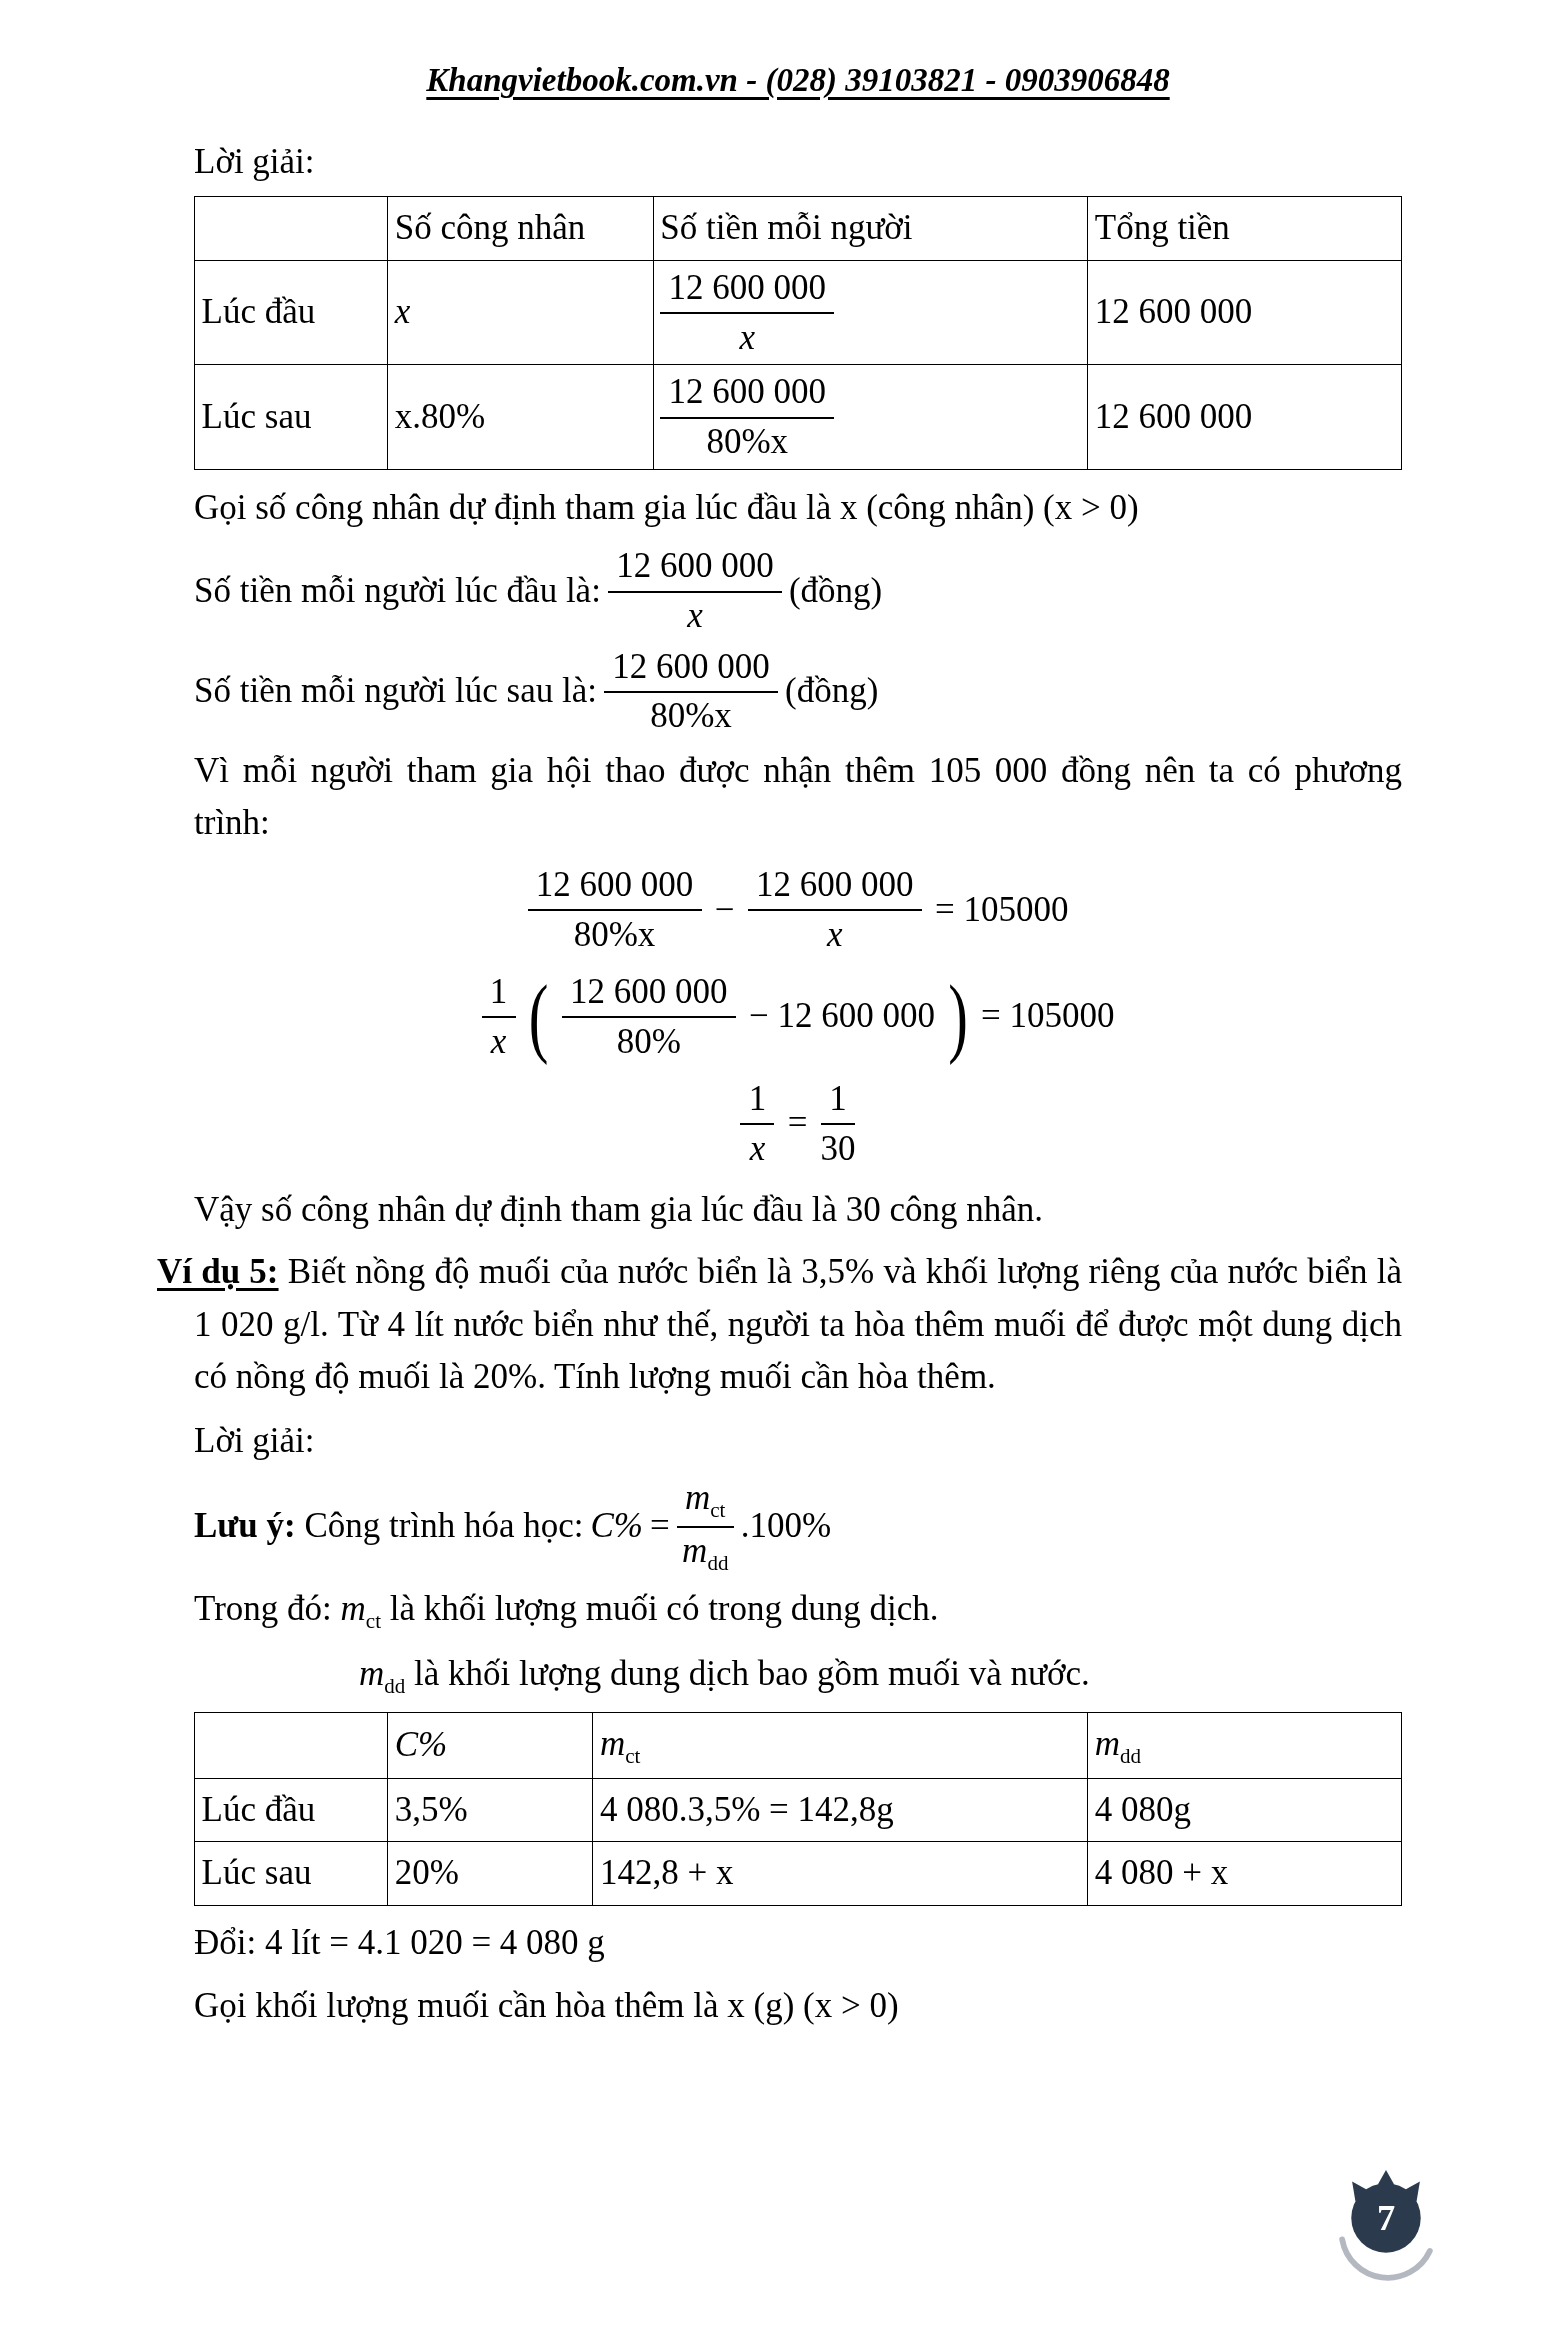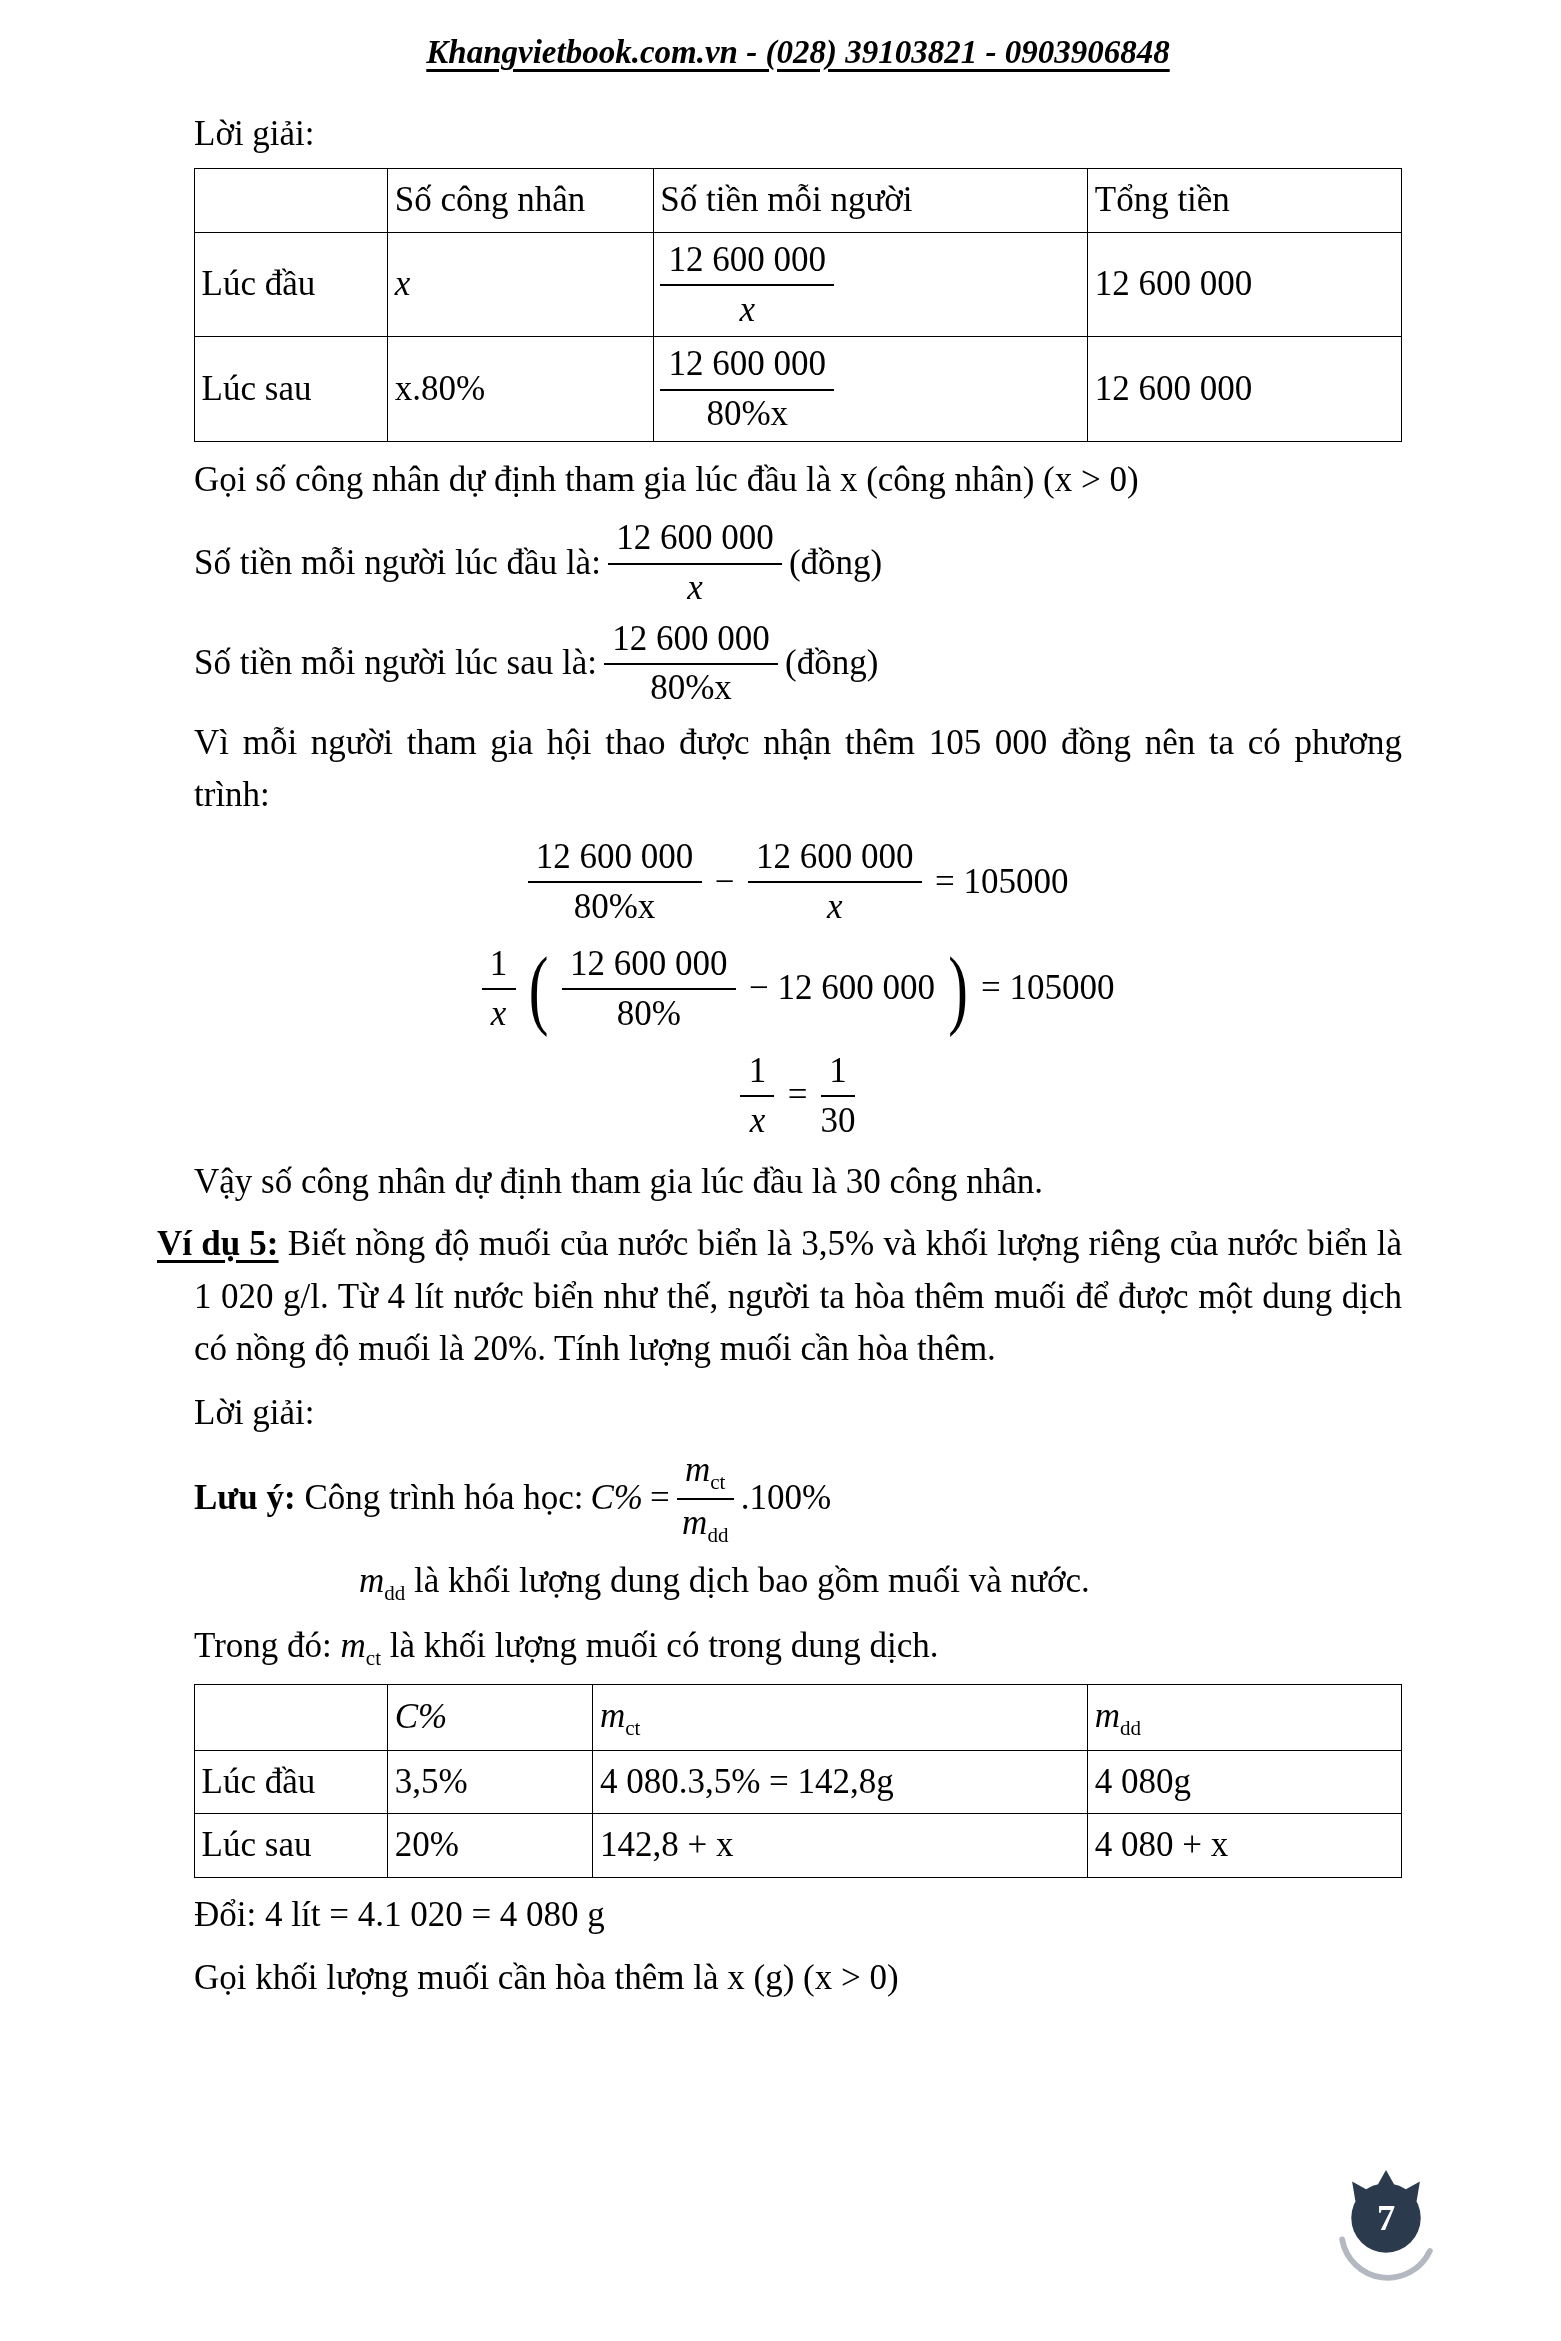--- a/index.html
+++ b/index.html
@@ -1,20 +1,20 @@
 <!DOCTYPE html>
 <html style="font-size:13.2px"><head>
 <meta charset="utf-8">
 <style>
   * { margin:0; padding:0; box-sizing:border-box; }
   html,body { background:#ffffff; }
   body { font-family:"Liberation Serif", serif; color:#000; }
   .page {
     position:relative; width:1541px; height:2342px; background:#fff;
-    font-size:35px; line-height:1.5; padding:28px 139px 0 194px; overflow:hidden;
+    font-size:35px; line-height:1.5; padding:56px 139px 0 194px; overflow:hidden;
   }
   .header { text-align:center; font-weight:700; font-style:italic; font-size:33px; margin-bottom:30px; }
   .header-text { text-decoration:underline; text-underline-offset:5.8px; }
   .title { font-weight:400; text-align:left; margin:3.3px 0 8.3px; }
   table.data-table { border-collapse:collapse; width:100%; table-layout:fixed; margin-bottom:11.6px; }
   .data-table td { border:1.7px solid #000; text-align:left; vertical-align:middle; padding:5px 6.6px; }
   .t1 col.c0 { width:16%; } .t1 col.c1 { width:22%; } .t1 col.c2 { width:36%; } .t1 col.c3 { width:26%; }
   .t2 col.c0 { width:16%; } .t2 col.c1 { width:17%; } .t2 col.c2 { width:41%; } .t2 col.c3 { width:26%; }
   .t2 td { height:53px; }
   .frac { display:inline-flex; flex-direction:column; align-items:center; vertical-align:middle; line-height:1.25; }
@@ -164,29 +164,29 @@
     </span>
     <span class="it">C%</span>
     <span>=</span>
     <span class="frac">
       <span class="num mvar"><i>m</i><sub>ct</sub></span>
       <span class="den mvar"><i>m</i><sub>dd</sub></span>
     </span>
     <span>.100%</span>
   </div>
 
-  <p class="para indent2">
-    <span class="mvar"><i>m</i><sub>dd</sub></span>
-    <span>là khối lượng dung dịch bao gồm muối và nước.</span>
-  </p>
-
   <p class="para">
     <span>Trong đó:</span>
     <span class="mvar"><i>m</i><sub>ct</sub></span>
     <span>là khối lượng muối có trong dung dịch.</span>
+  </p>
+
+  <p class="para indent2">
+    <span class="mvar"><i>m</i><sub>dd</sub></span>
+    <span>là khối lượng dung dịch bao gồm muối và nước.</span>
   </p>
 
   <table class="data-table t2">
     <colgroup>
         <col class="c0">
         <col class="c1">
         <col class="c2">
         <col class="c3">
       </colgroup>
     <tbody>

